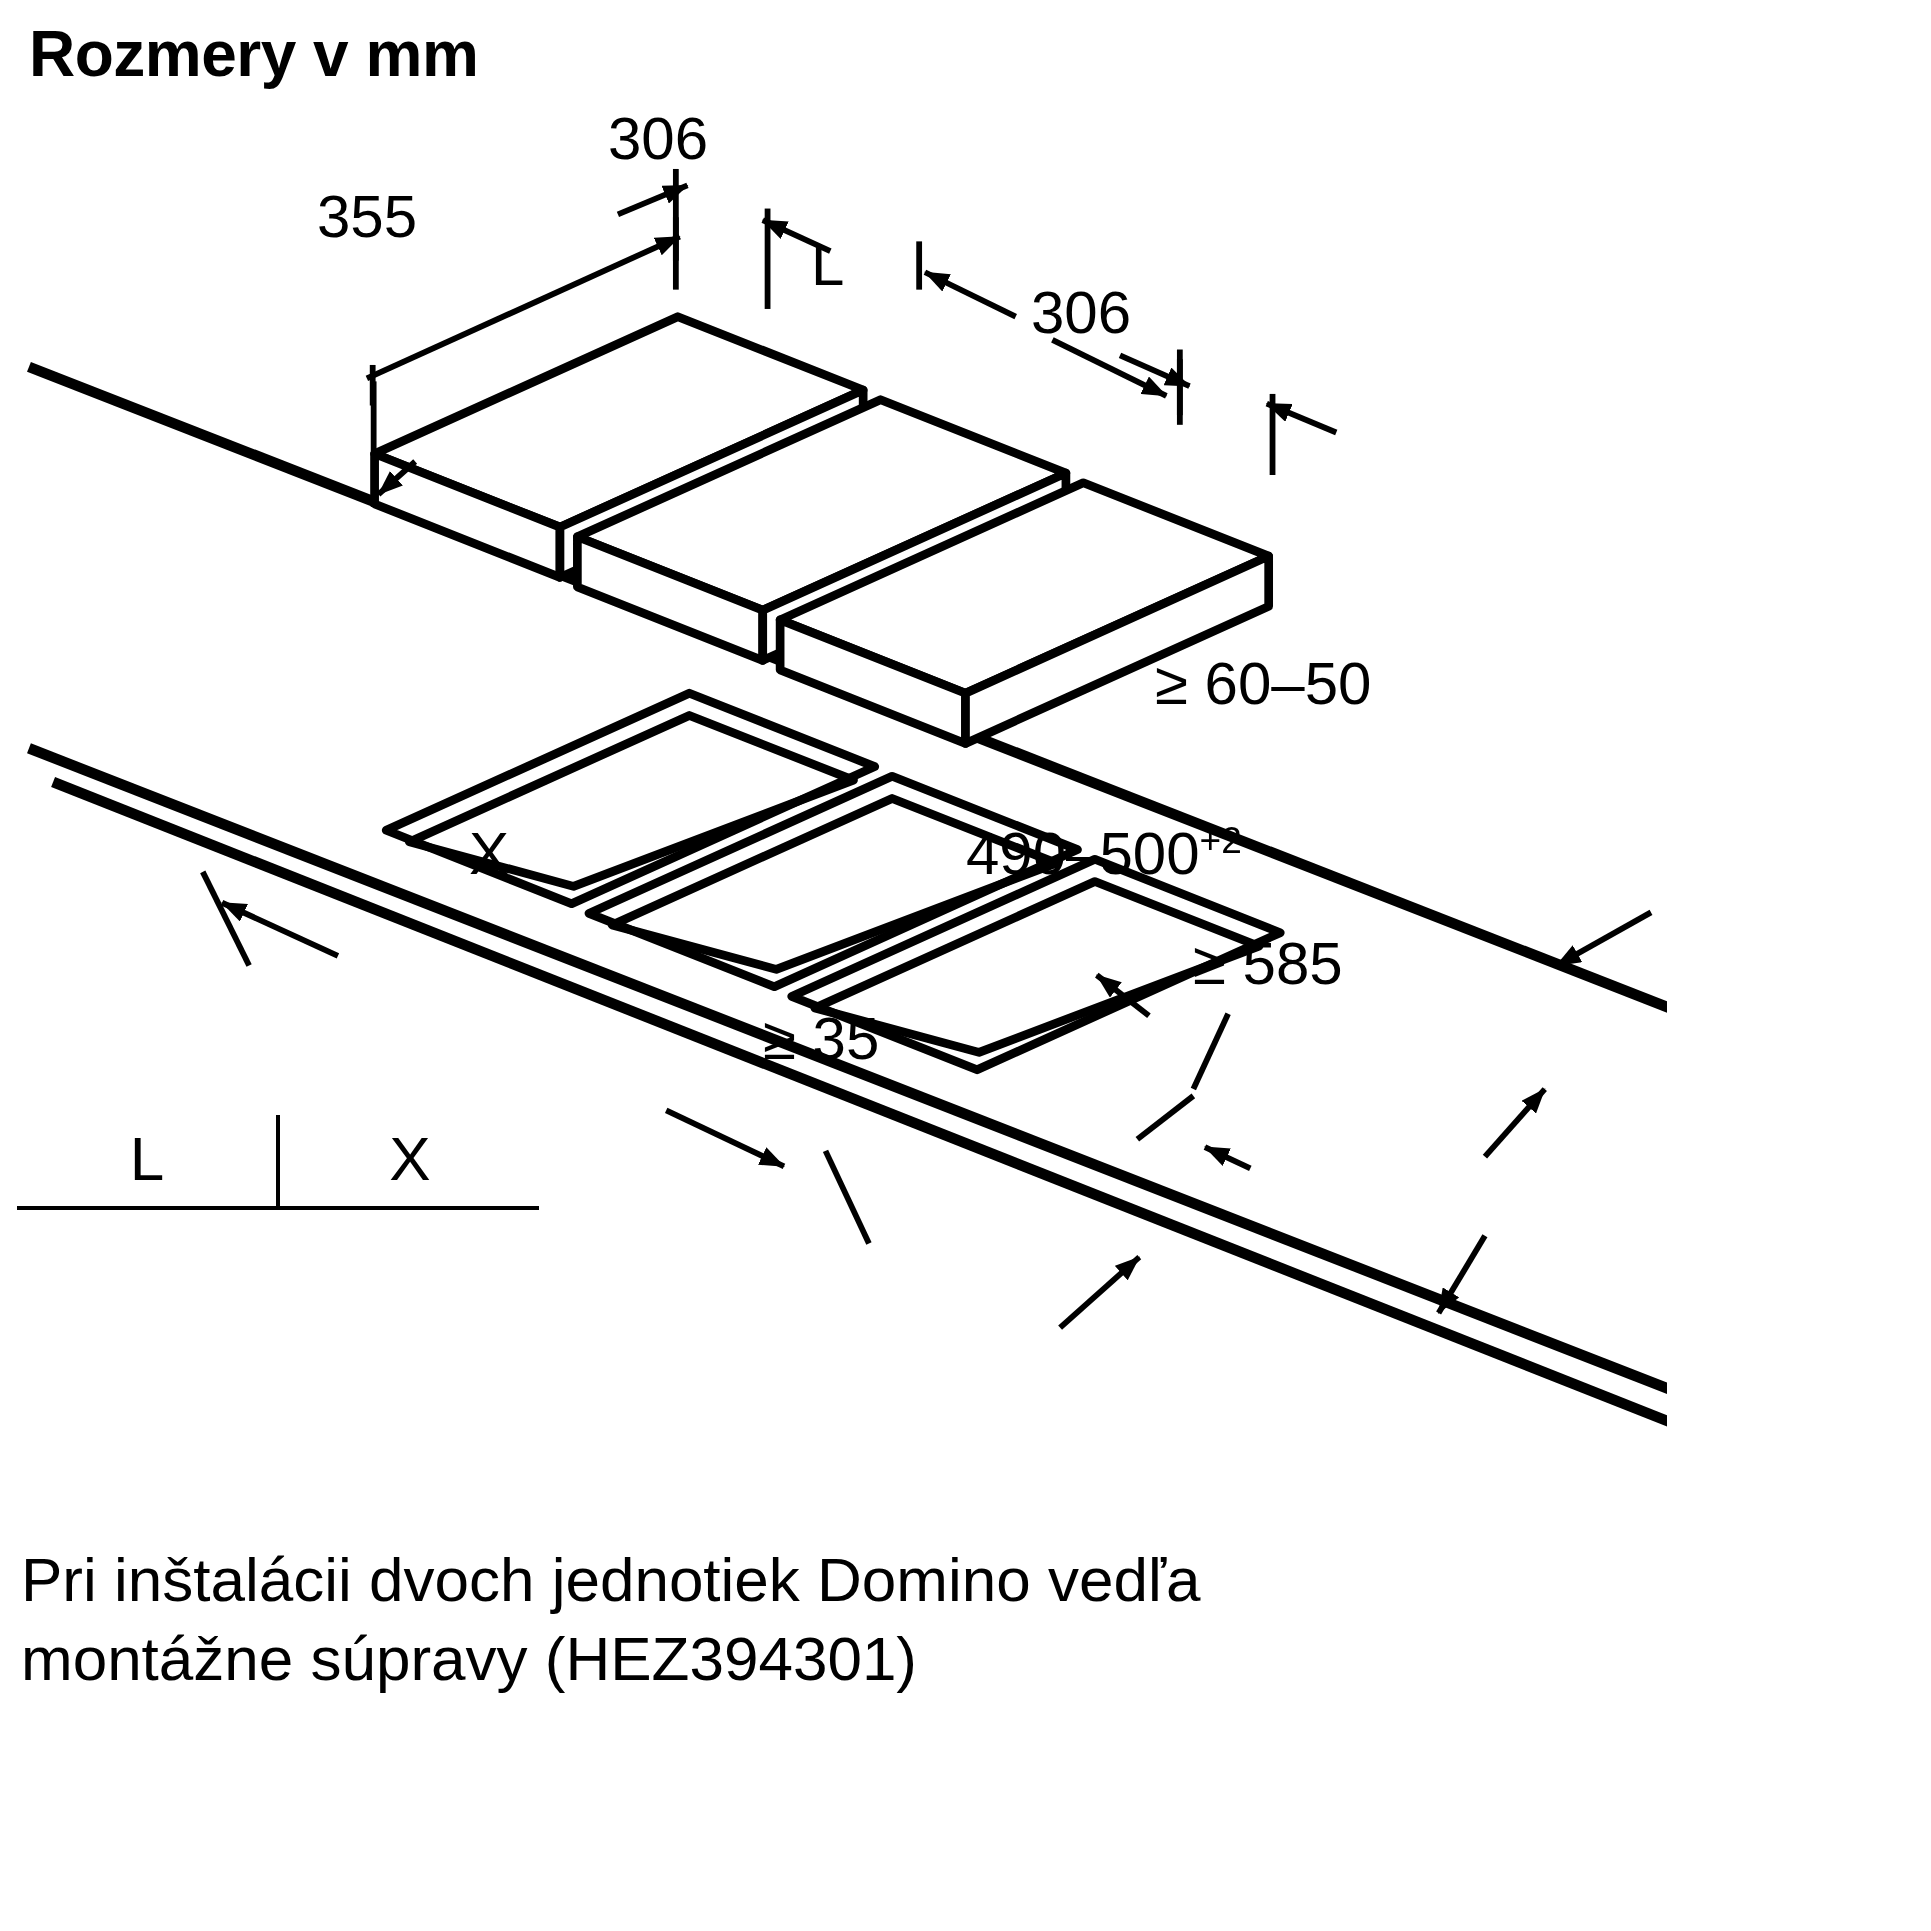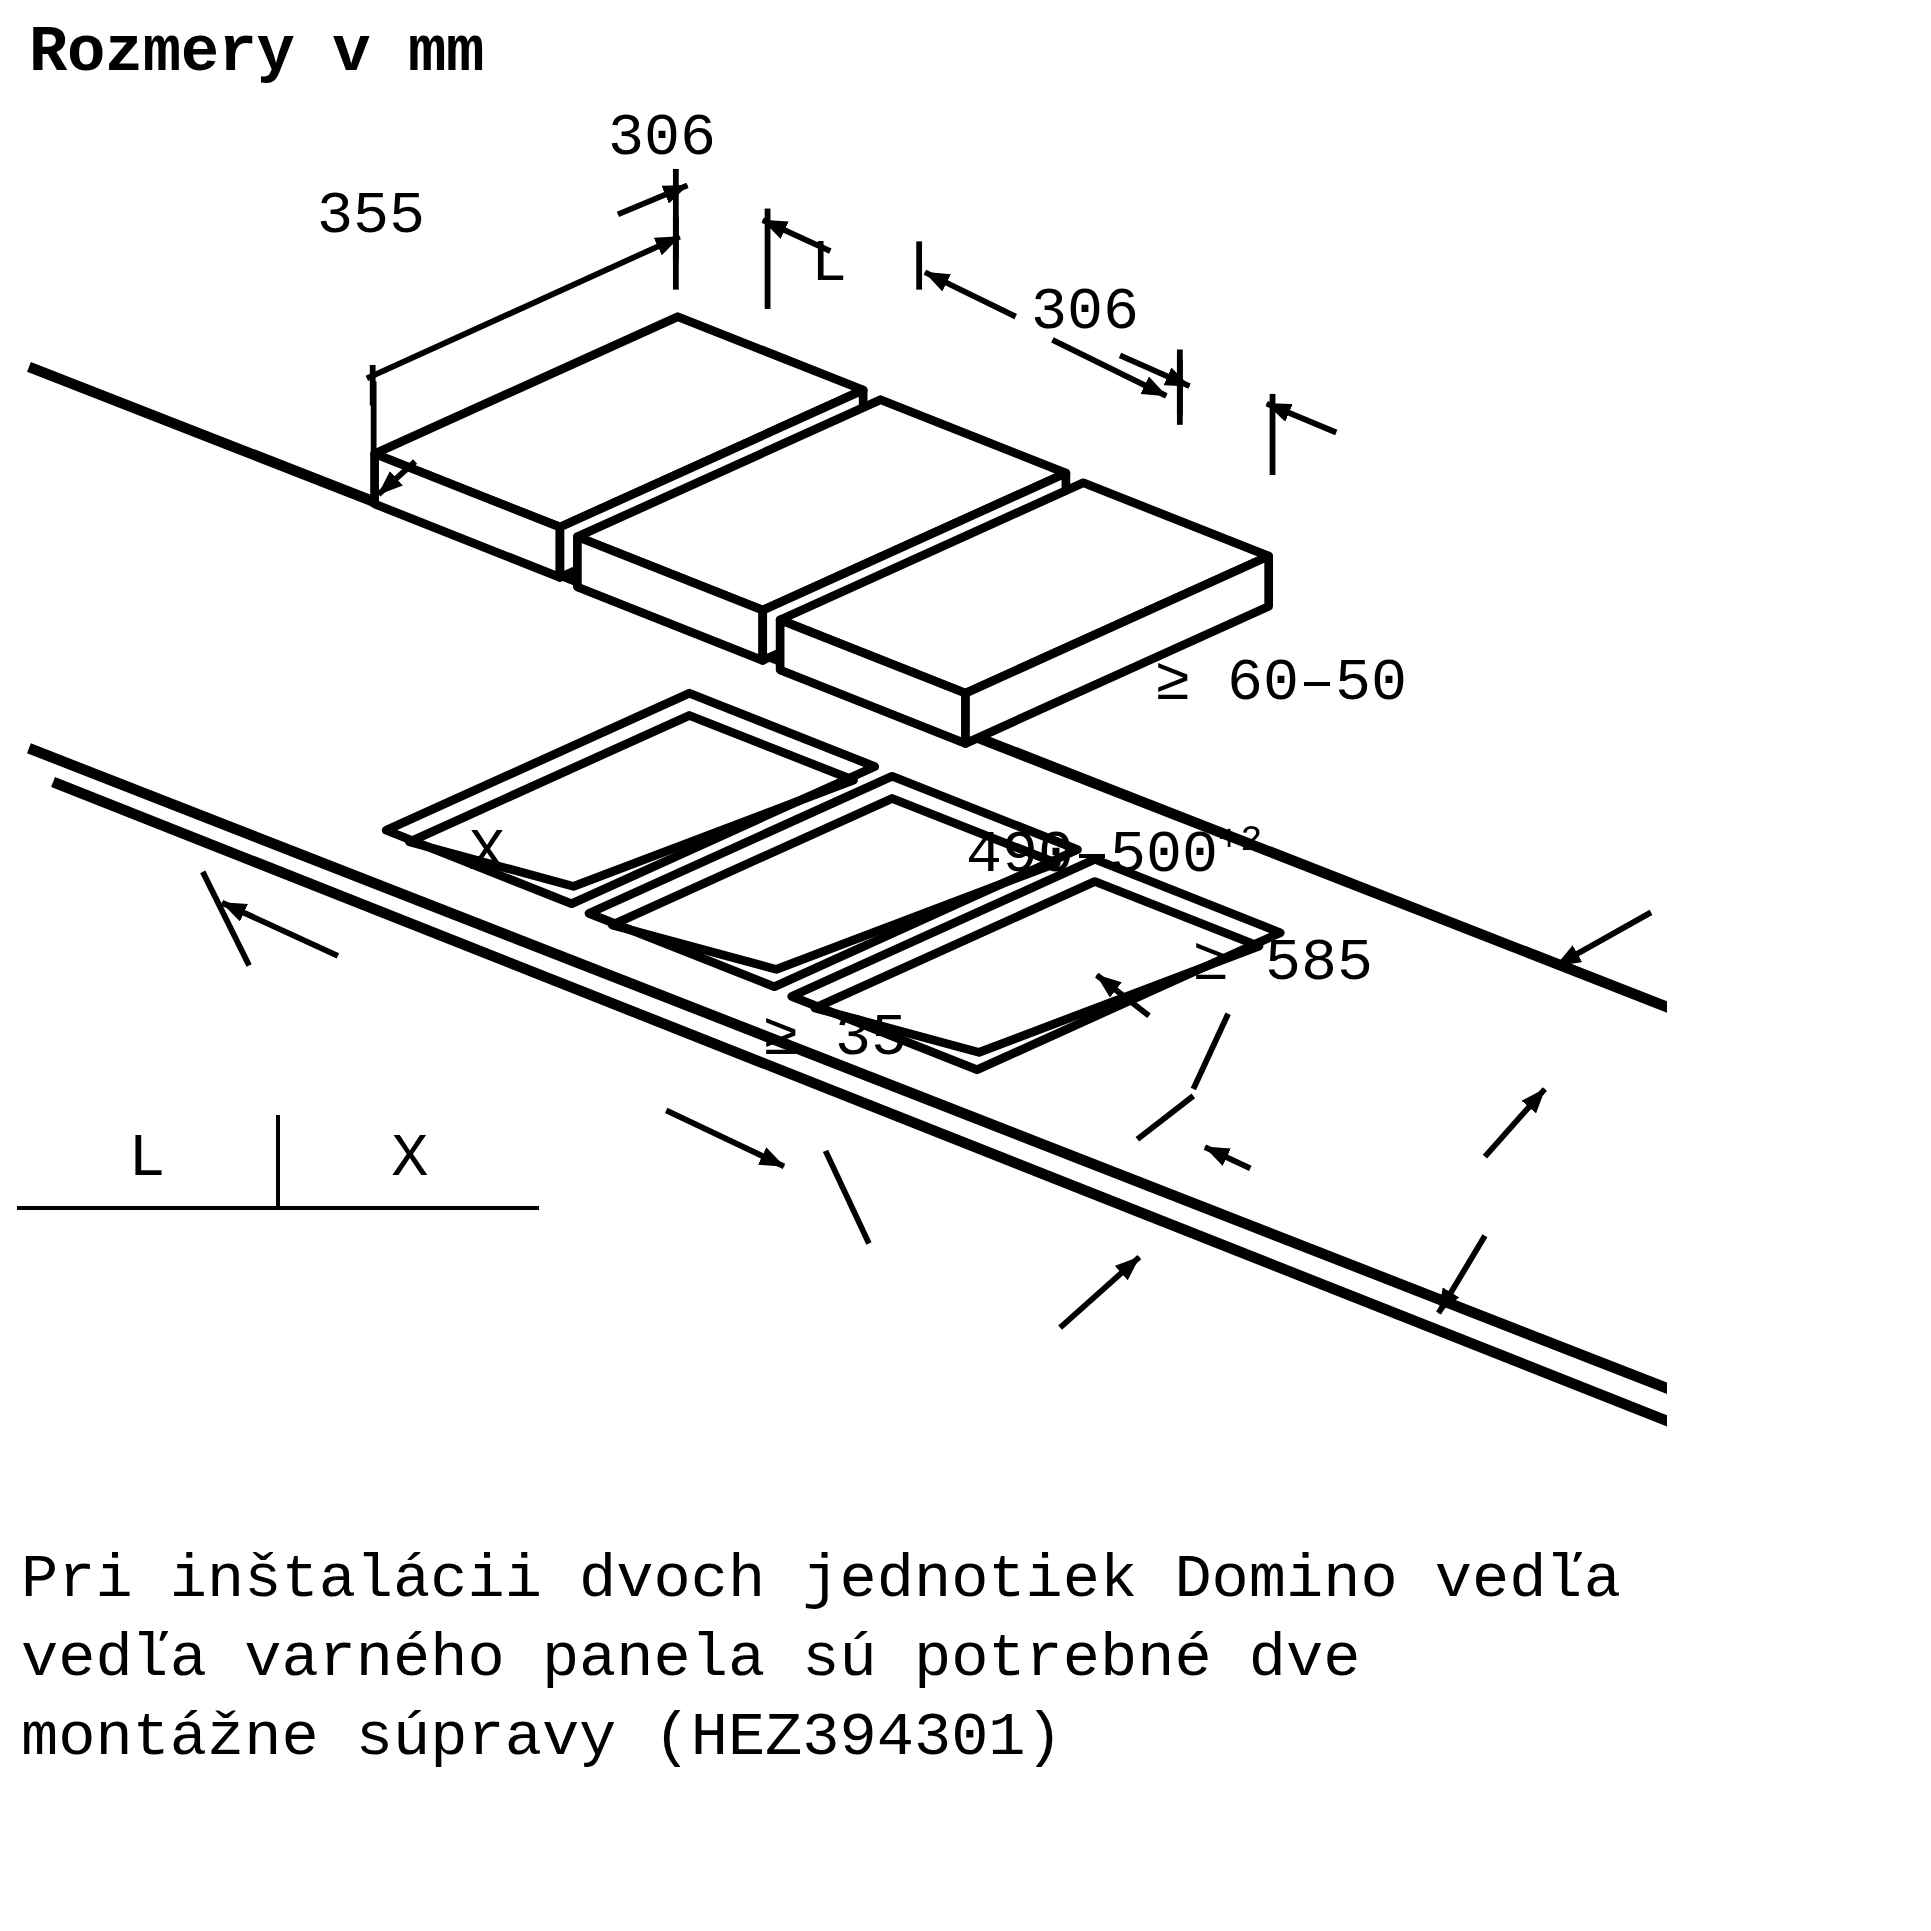--- a/index.html
+++ b/index.html
@@ -5,21 +5,21 @@
   html, body {
     margin: 0;
     padding: 0;
     background: #ffffff;
   }
   #page {
     position: relative;
     width: 1667px;
     height: 1931px;
     background: #ffffff;
-    font-family: Liberation Mono, monospace;
+    font-family: Liberation Sans, sans-serif;
     color: #000000;
     overflow: hidden;
   }
   #title {
     position: absolute;
     left: 29px;
     top: 17.4px;
     font-size: 64px;
     font-weight: 700;
     letter-spacing: -0.5px;
@@ -229,18 +229,17 @@
           <th class="col-x">X</th>
         </tr>
       </thead>
       <tbody>
       </tbody>
     </table>
   </div>
 
   <div id="caption">
     <div class="cap-line">Pri inštalácii dvoch jednotiek Domino vedľa</div>
-    <div class="cap-line">vedľa varného panela sú potrebné dve</div>
     <div class="cap-line">montážne súpravy (HEZ394301)</div>
   </div>
 
 </div>
 
 
 </body></html>

